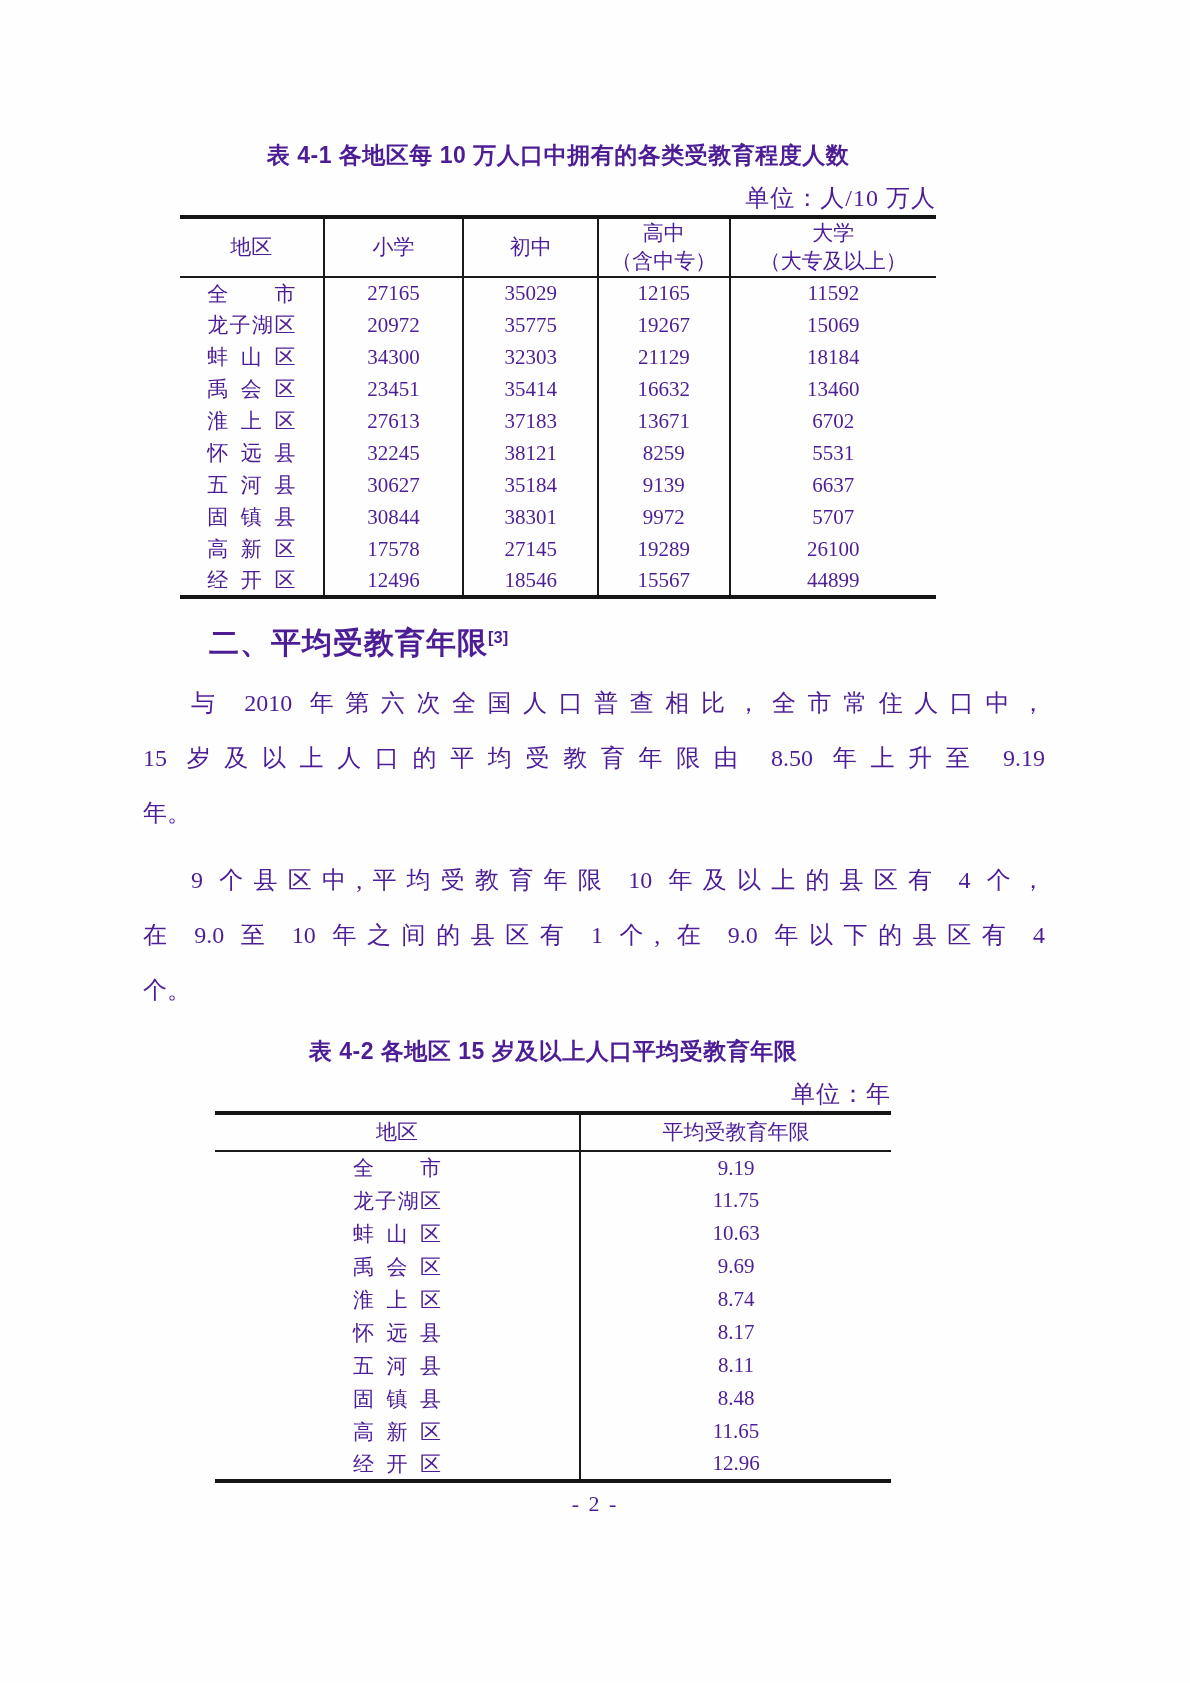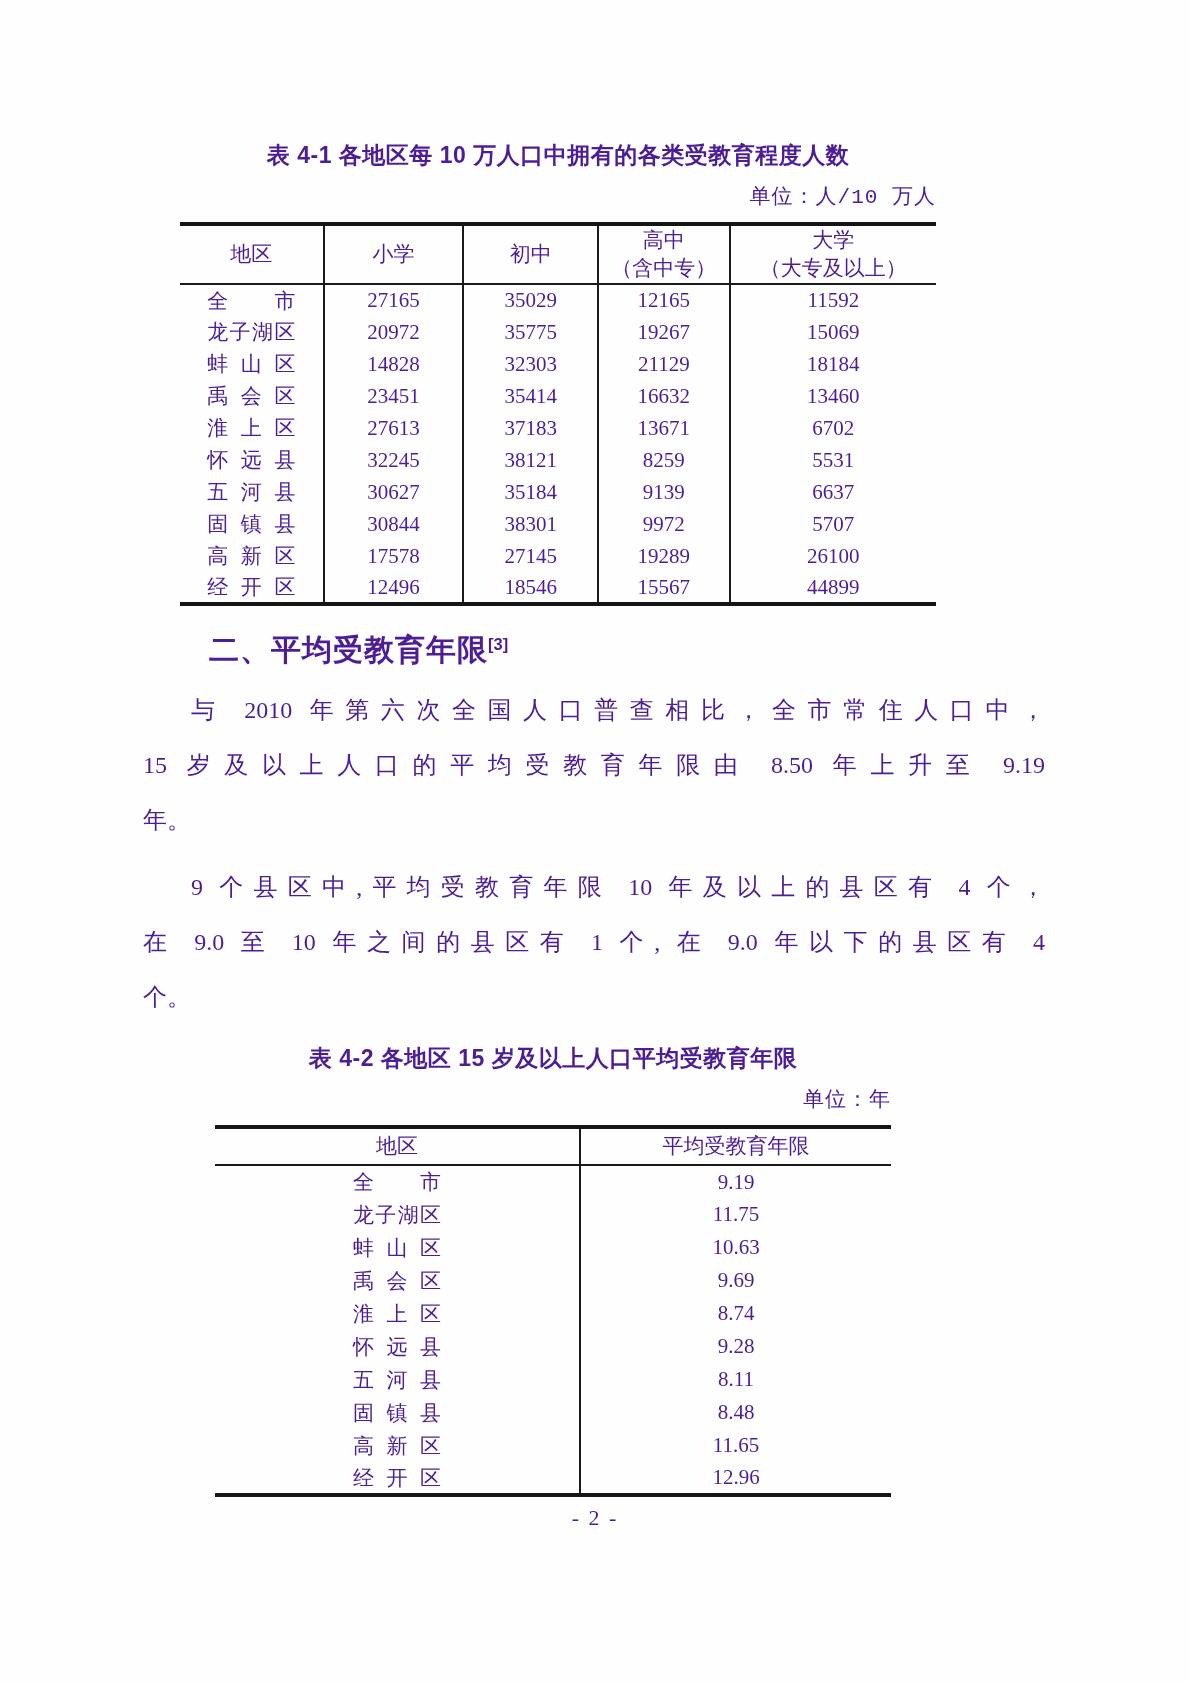--- a/index.html
+++ b/index.html
@@ -11,24 +11,24 @@
     background:#fefefe;
     color:#4c1d95;
     font-family:"Liberation Serif","DejaVu Serif",serif;
     overflow:hidden;
   }
   .heading-font { font-family:"Liberation Sans","DejaVu Sans",sans-serif; font-weight:700; }
 
   
   .t1-block { margin:140px 0 0 180px; width:756px; }
   .table-title { text-align:center; font-size:23px; letter-spacing:0.5px; }
-  .table-unit { text-align:right; font-size:21px; margin-top:11px; letter-spacing:1px;font-family:Liberation Mono, monospace; }
+  .table-unit { text-align:right; font-size:24px; margin-top:11px; letter-spacing:1px; }
 
   table { width:100%; border-collapse:collapse; table-layout:fixed; }
-  .data-table { margin-top:12px; border-top:4px solid #151515; border-bottom:4px solid #151515; font-size:21px; }
+  .data-table { margin-top:1px; border-top:4px solid #151515; border-bottom:4px solid #151515; font-size:21px; }
   .data-table th { font-weight:normal; vertical-align:middle; text-align:center; border-bottom:2px solid #1a1a1a; line-height:1.3; }
   .data-table td { text-align:center; vertical-align:middle; }
   .data-table th + th, .data-table td + td { border-left:2px solid #1a1a1a; }
   .t1 th { height:60px; }
   .t1 td { height:32px; }
   .t1 .c-region { width:19%; } .t1 .c-primary { width:18.5%; } .t1 .c-junior { width:17.8%; }
   .t1 .c-senior { width:17.4%; } .t1 .c-college { width:27.3%; }
 
   .region-name { display:inline-block; width:4.2em; text-align:justify; text-align-last:justify; }
 
@@ -91,21 +91,21 @@
         </tr>
         <tr>
           <td><span class="region-name">龙子湖区</span></td>
           <td>20972</td>
           <td>35775</td>
           <td>19267</td>
           <td>15069</td>
         </tr>
         <tr>
           <td><span class="region-name">蚌山区</span></td>
-          <td>14828</td>
+          <td>34300</td>
           <td>32303</td>
           <td>21129</td>
           <td>18184</td>
         </tr>
         <tr>
           <td><span class="region-name">禹会区</span></td>
           <td>23451</td>
           <td>35414</td>
           <td>16632</td>
           <td>13460</td>
@@ -202,21 +202,21 @@
         <tr>
           <td><span class="region-name">禹会区</span></td>
           <td>9.69</td>
         </tr>
         <tr>
           <td><span class="region-name">淮上区</span></td>
           <td>8.74</td>
         </tr>
         <tr>
           <td><span class="region-name">怀远县</span></td>
-          <td>9.28</td>
+          <td>8.17</td>
         </tr>
         <tr>
           <td><span class="region-name">五河县</span></td>
           <td>8.11</td>
         </tr>
         <tr>
           <td><span class="region-name">固镇县</span></td>
           <td>8.48</td>
         </tr>
         <tr>

